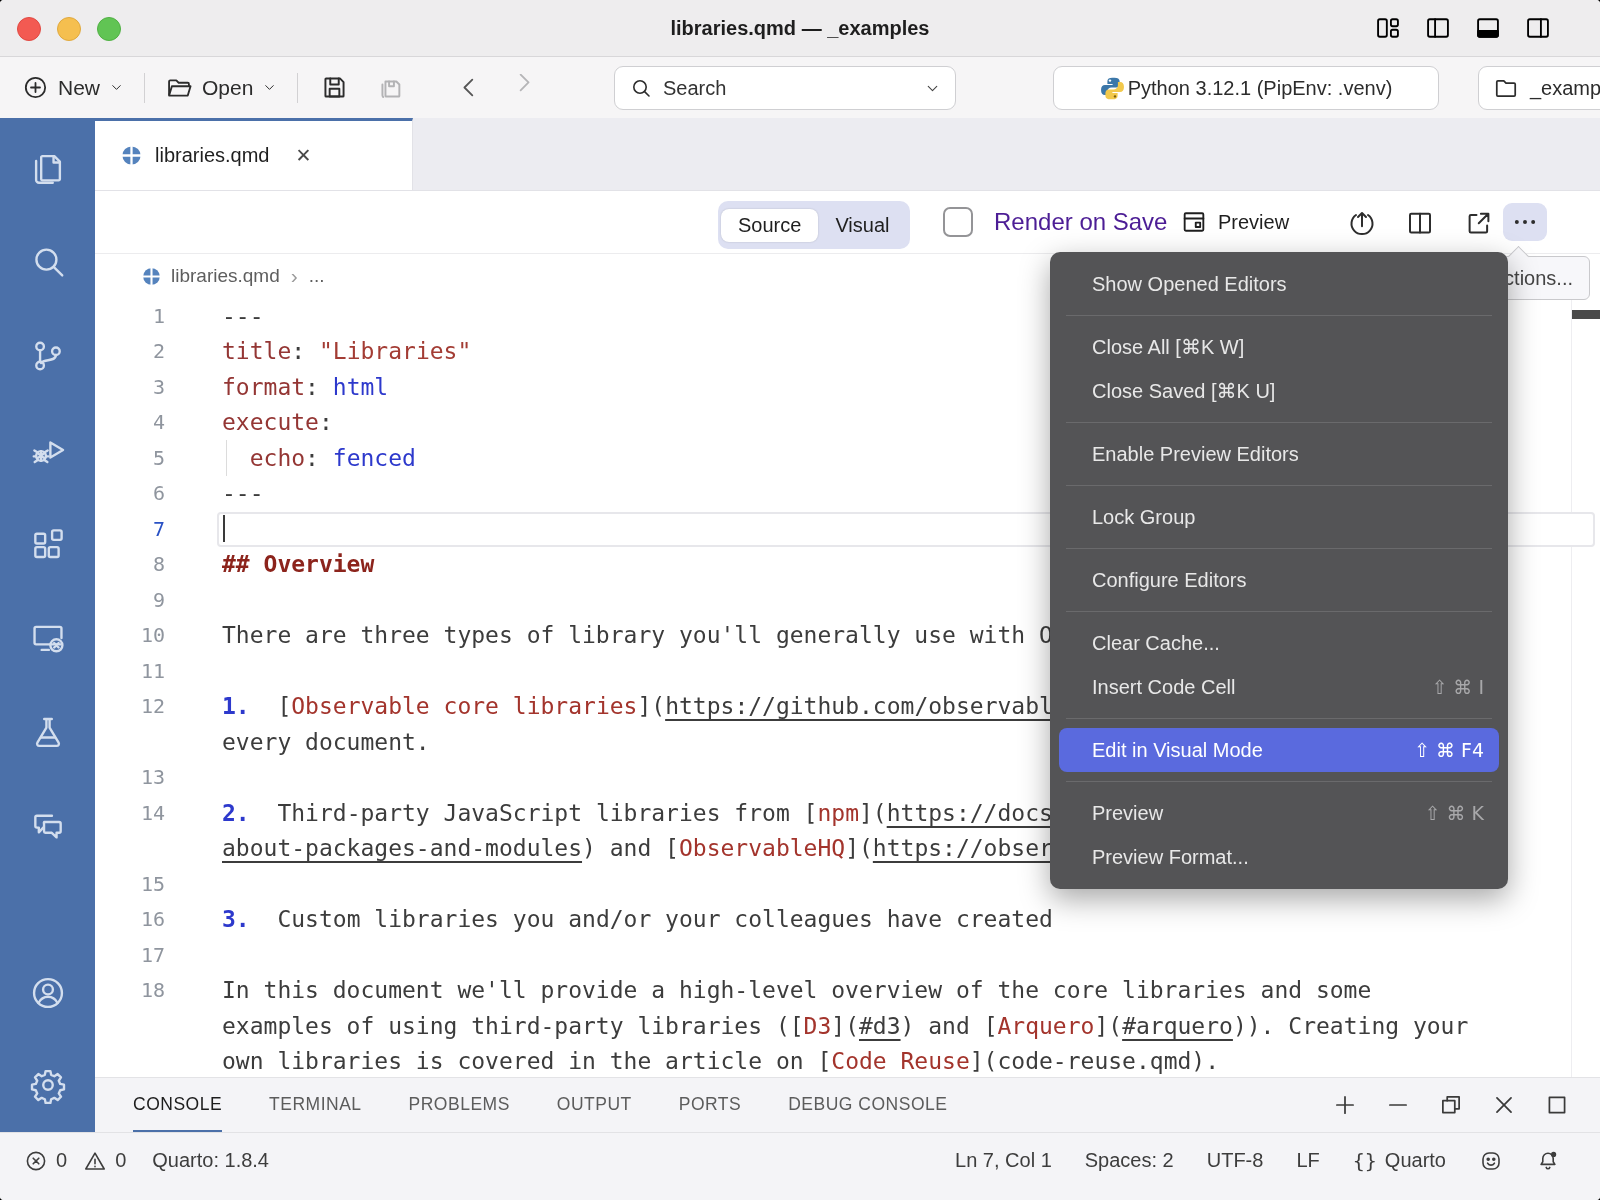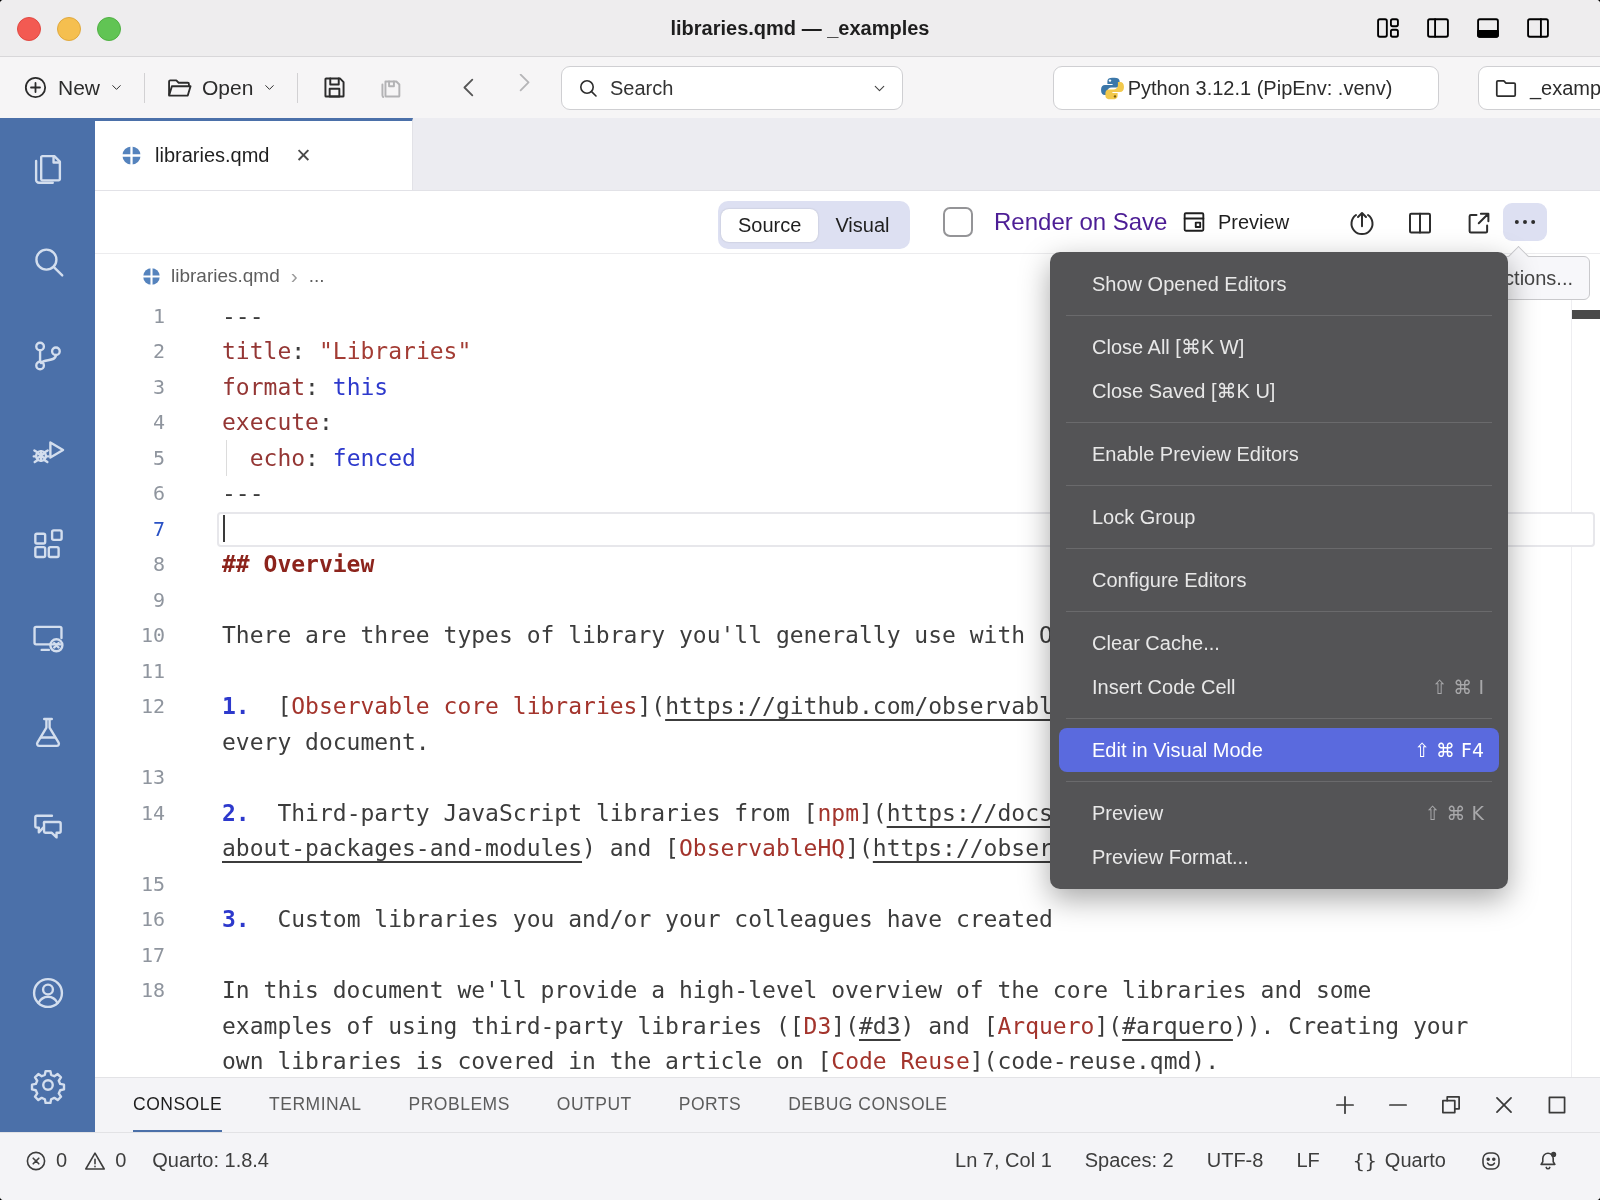--- a/index.html
+++ b/index.html
@@ -15,21 +15,21 @@
   .light.green{background:#61c454;border:1px solid #50b143;}
   .wintitle{position:absolute;left:0;right:0;top:0;height:56px;display:flex;align-items:center;justify-content:center;font-size:20px;font-weight:600;color:#1e1e1e;}
   .tb-icons{position:absolute;right:48px;top:14px;display:flex;gap:22px;}
   .tb-icons svg{width:28px;height:28px;}
 
   
   .toolbar{position:absolute;top:57px;left:0;right:0;height:61px;background:#f6f5f6;border-bottom:1px solid #dcdbdc;}
   .tb-left{position:absolute;left:22px;top:0;height:100%;display:flex;align-items:center;color:#2c2c2c;font-size:21px;}
   .tbtn{display:flex;align-items:center;gap:9px;}
   .tsep{width:1px;height:30px;background:#d2d1d3;margin:0 20px;}
-  .searchbox{position:absolute;left:561px;top:9px;width:312px;height:42px;background:#fff;border:1px solid #cfcfd2;border-radius:9px;display:flex;align-items:center;padding:0 14px;}
+  .searchbox{position:absolute;left:614px;top:9px;width:312px;height:42px;background:#fff;border:1px solid #cfcfd2;border-radius:9px;display:flex;align-items:center;padding:0 14px;}
   .searchbox .stext{flex:0 0 auto;font-size:20px;color:#333;margin-left:10px;}
   .searchbox .sspacer{flex:1;}
   .pybtn{position:absolute;left:1053px;top:9px;width:384px;height:42px;background:#fff;border:1px solid #cfcfd2;border-radius:9px;display:flex;align-items:center;justify-content:center;gap:3px;font-size:20px;color:#2c2c2c;}
   .wsbtn{position:absolute;left:1478px;top:9px;width:170px;height:42px;background:#fff;border:1px solid #cfcfd2;border-radius:9px;display:flex;align-items:center;gap:11px;font-size:20px;color:#2c2c2c;padding:0 14px;}
 
   
   .main{position:absolute;top:118px;left:0;right:0;bottom:68px;display:flex;}
   .activitybar{width:95px;background:#4b70a9;display:flex;flex-direction:column;align-items:center;padding-top:31px;flex:0 0 95px;}
   .ai{width:38px;height:38px;margin-bottom:56px;color:#dbe4f2;opacity:.95;}
   .ai svg{width:38px;height:38px;}
@@ -389,21 +389,21 @@
             <div class="crow">
               <div class="gutter">1</div>
               <div class="ctext"><span class="tk-p">---</span></div>
             </div>
             <div class="crow">
               <div class="gutter">2</div>
               <div class="ctext"><span class="tk-k">title</span><span class="tk-p">: </span><span class="tk-s">"Libraries"</span></div>
             </div>
             <div class="crow">
               <div class="gutter">3</div>
-              <div class="ctext"><span class="tk-k">format</span><span class="tk-p">: </span><span class="tk-v">this</span></div>
+              <div class="ctext"><span class="tk-k">format</span><span class="tk-p">: </span><span class="tk-v">html</span></div>
             </div>
             <div class="crow">
               <div class="gutter">4</div>
               <div class="ctext"><span class="tk-k">execute</span><span class="tk-p">:</span></div>
             </div>
             <div class="crow">
               <div class="gutter">5</div>
               <div class="ctext guide"><span class="tk-p">  </span><span class="tk-k">echo</span><span class="tk-p">: </span><span class="tk-v">fenced</span></div>
             </div>
             <div class="crow">

